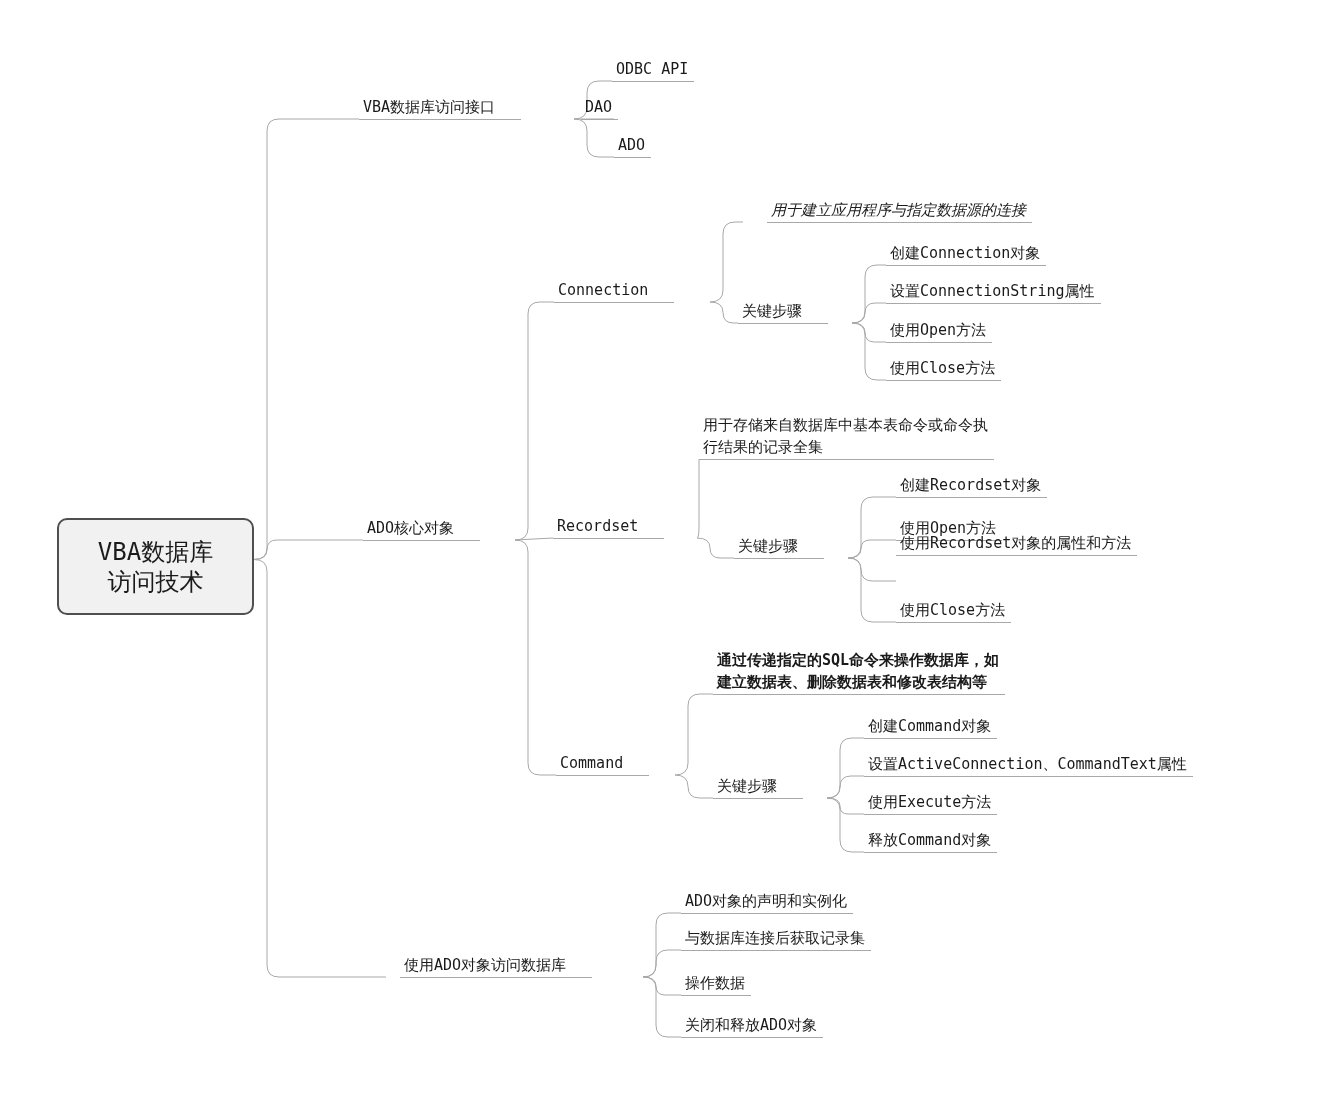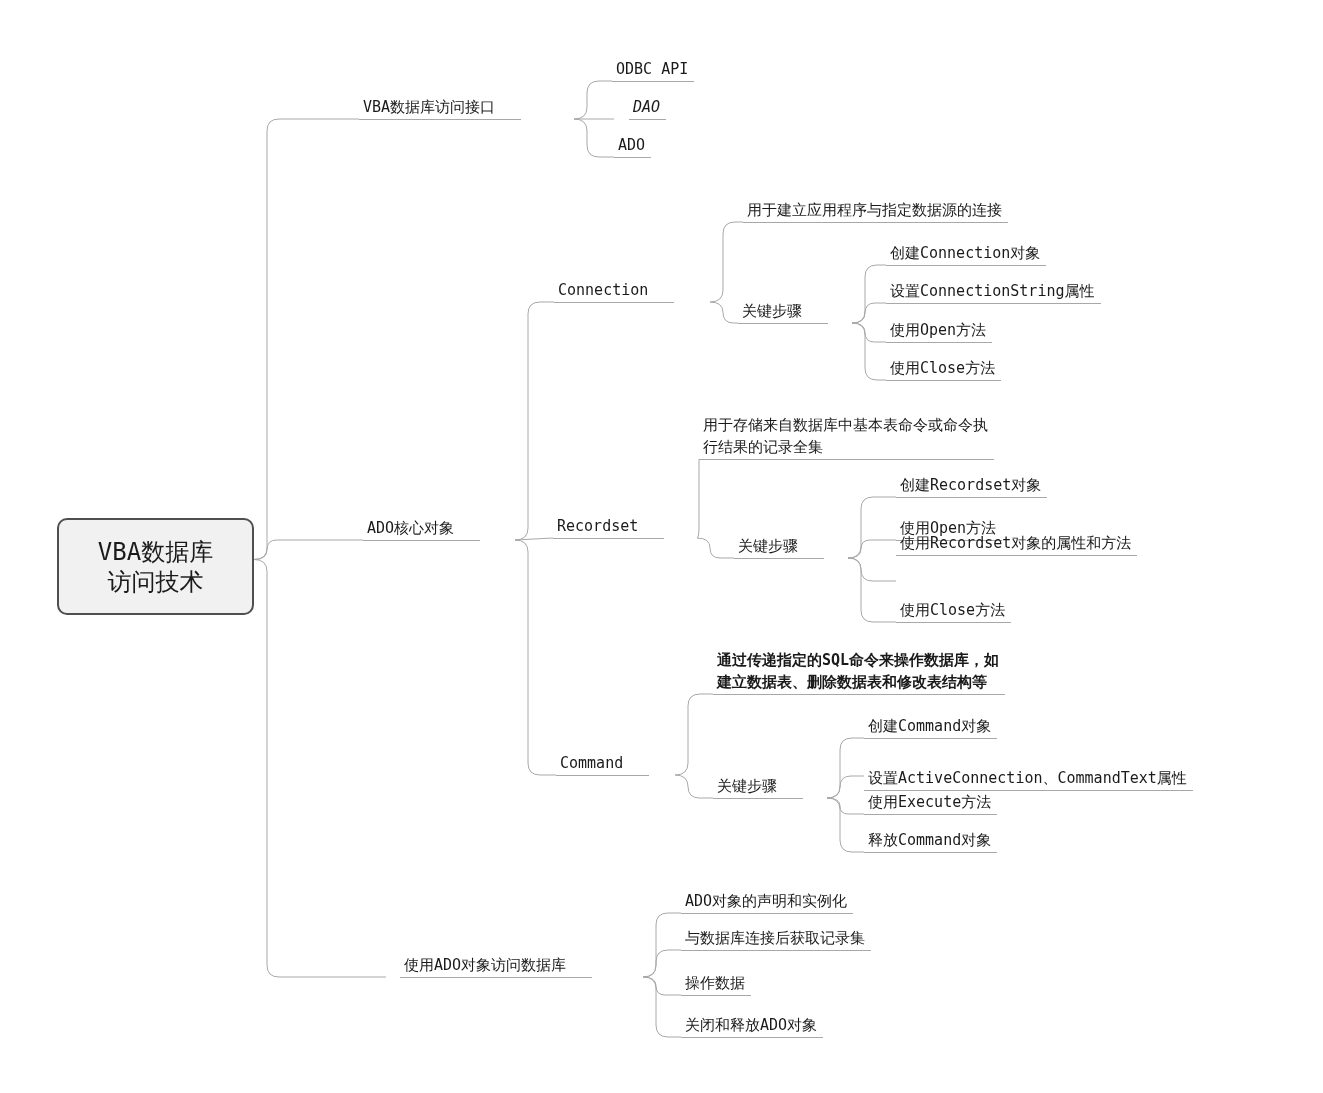--- a/index.html
+++ b/index.html
@@ -59,48 +59,48 @@
       <path d="M643 977 Q656 977 656 965 L656 962 Q656 950 668 950 L681 950"></path>
       <path d="M643 977 Q656 977 656 986 L656 986 Q656 995 665 995 L681 995"></path>
       <path d="M643 977 Q656 977 656 989 L656 1025 Q656 1037 668 1037 L681 1037"></path>
     </svg>
 
   <div class="node root" id="r">VBA数据库
 访问技术</div>
 
   <div class="node parent" id="b1" style="left:359px;top:96px;">VBA数据库访问接口</div>
   <div class="node" id="b1c1" style="left:612px;top:58px;">ODBC API</div>
-  <div class="node" id="b1c2" style="left:629px;top:96px;font-style:italic;">DAO</div>
+  <div class="node" id="b1c2" style="left:581px;top:96px;">DAO</div>
   <div class="node" id="b1c3" style="left:614px;top:134px;">ADO</div>
 
   <div class="node parent" id="b2" style="left:363px;top:517px;">ADO核心对象</div>
 
   <div class="node parent" id="conn" style="left:554px;top:279px;">Connection</div>
-  <div class="node" id="connd" style="left:743px;top:199px;">用于建立应用程序与指定数据源的连接</div>
+  <div class="node" id="connd" style="left:767px;top:199px;font-style:italic;">用于建立应用程序与指定数据源的连接</div>
   <div class="node parent" id="conns" style="left:738px;top:300px;">关键步骤</div>
   <div class="node" id="conns1" style="left:886px;top:242px;">创建Connection对象</div>
   <div class="node" id="conns2" style="left:886px;top:280px;">设置ConnectionString属性</div>
   <div class="node" id="conns3" style="left:886px;top:319px;">使用Open方法</div>
   <div class="node" id="conns4" style="left:886px;top:357px;">使用Close方法</div>
 
   <div class="node parent" id="rec" style="left:553px;top:515px;">Recordset</div>
   <div class="node" id="recd" style="left:699px;top:414px;">用于存储来自数据库中基本表命令或命令执
 行结果的记录全集</div>
   <div class="node parent" id="recs" style="left:734px;top:535px;">关键步骤</div>
   <div class="node" id="recs1" style="left:896px;top:474px;">创建Recordset对象</div>
   <div class="node" id="recs2" style="left:896px;top:517px;">使用Open方法</div>
   <div class="node" id="recs3" style="left:896px;top:532px;">使用Recordset对象的属性和方法</div>
   <div class="node" id="recs4" style="left:896px;top:599px;">使用Close方法</div>
 
   <div class="node parent" id="cmd" style="left:556px;top:752px;">Command</div>
   <div class="node" id="cmdd" style="left:713px;top:649px;font-weight:bold;">通过传递指定的SQL命令来操作数据库，如
 建立数据表、删除数据表和修改表结构等</div>
   <div class="node parent" id="cmds" style="left:713px;top:775px;">关键步骤</div>
   <div class="node" id="cmds1" style="left:864px;top:715px;">创建Command对象</div>
-  <div class="node" id="cmds2" style="left:864px;top:753px;margin-top:14px;">设置ActiveConnection、CommandText属性</div>
+  <div class="node" id="cmds2" style="left:864px;top:753px;">设置ActiveConnection、CommandText属性</div>
   <div class="node" id="cmds3" style="left:864px;top:791px;">使用Execute方法</div>
   <div class="node" id="cmds4" style="left:864px;top:829px;">释放Command对象</div>
 
   <div class="node parent" id="b3" style="left:400px;top:954px;">使用ADO对象访问数据库</div>
   <div class="node" id="b3c1" style="left:681px;top:890px;">ADO对象的声明和实例化</div>
   <div class="node" id="b3c2" style="left:681px;top:927px;">与数据库连接后获取记录集</div>
   <div class="node" id="b3c3" style="left:681px;top:972px;">操作数据</div>
   <div class="node" id="b3c4" style="left:681px;top:1014px;">关闭和释放ADO对象</div>
 
 </div>

